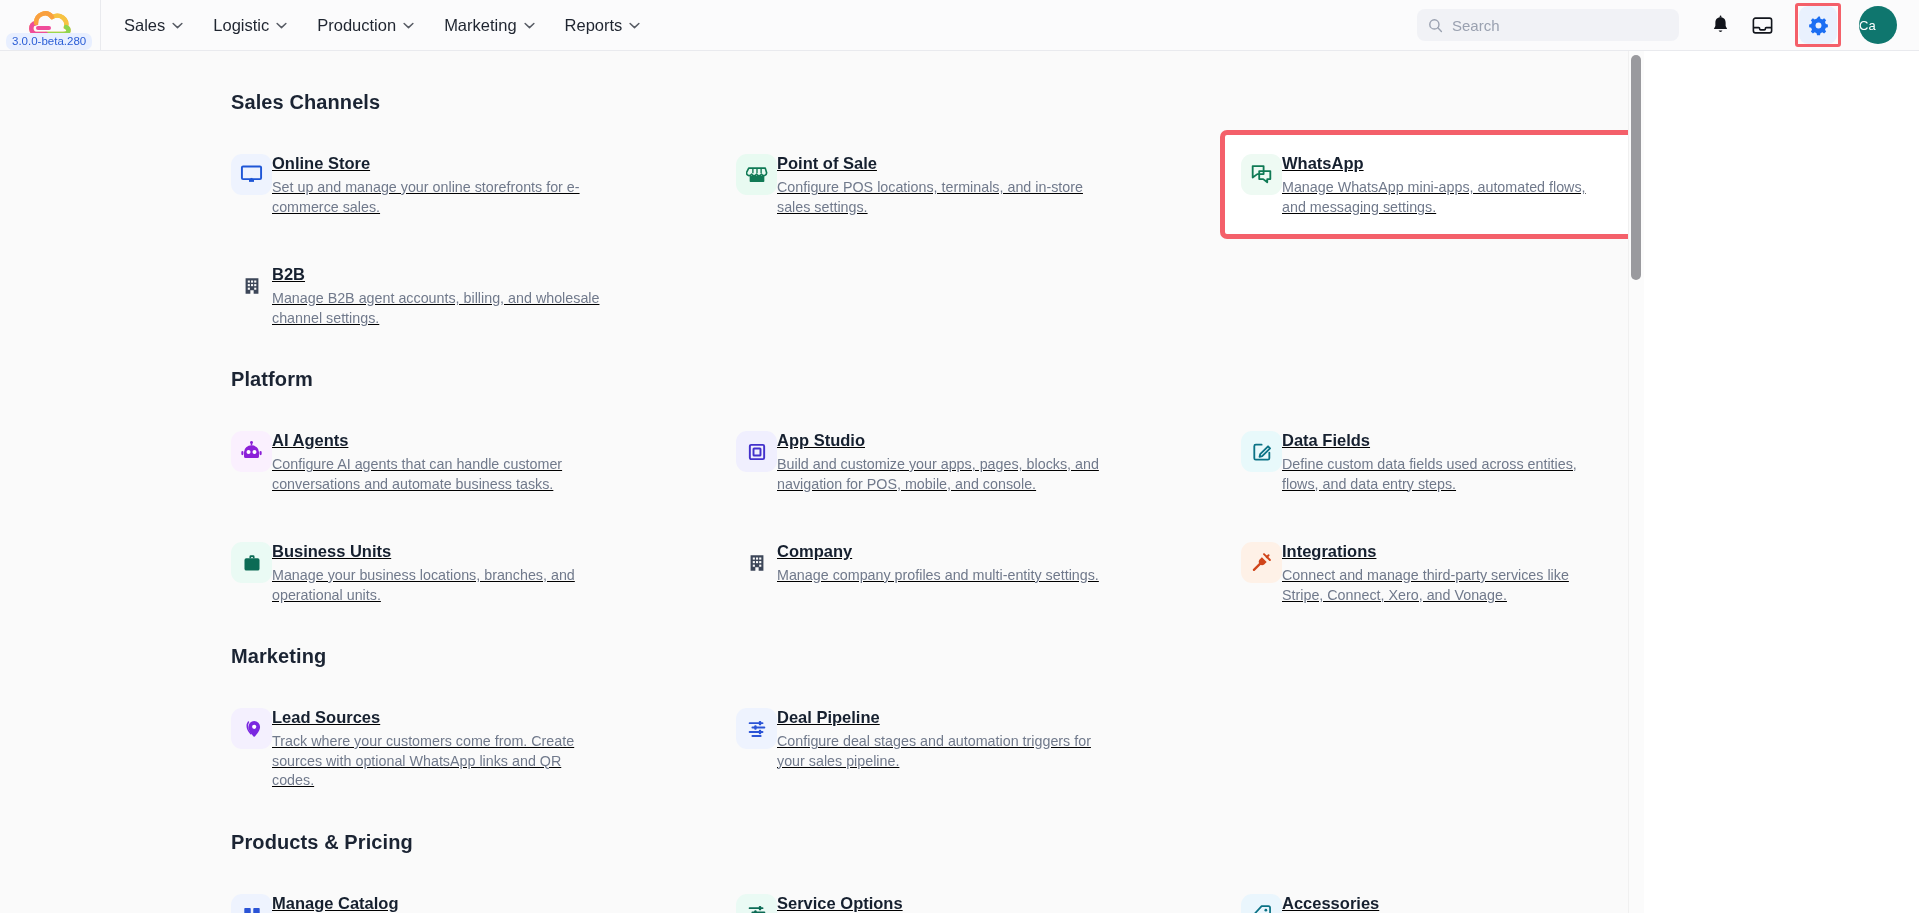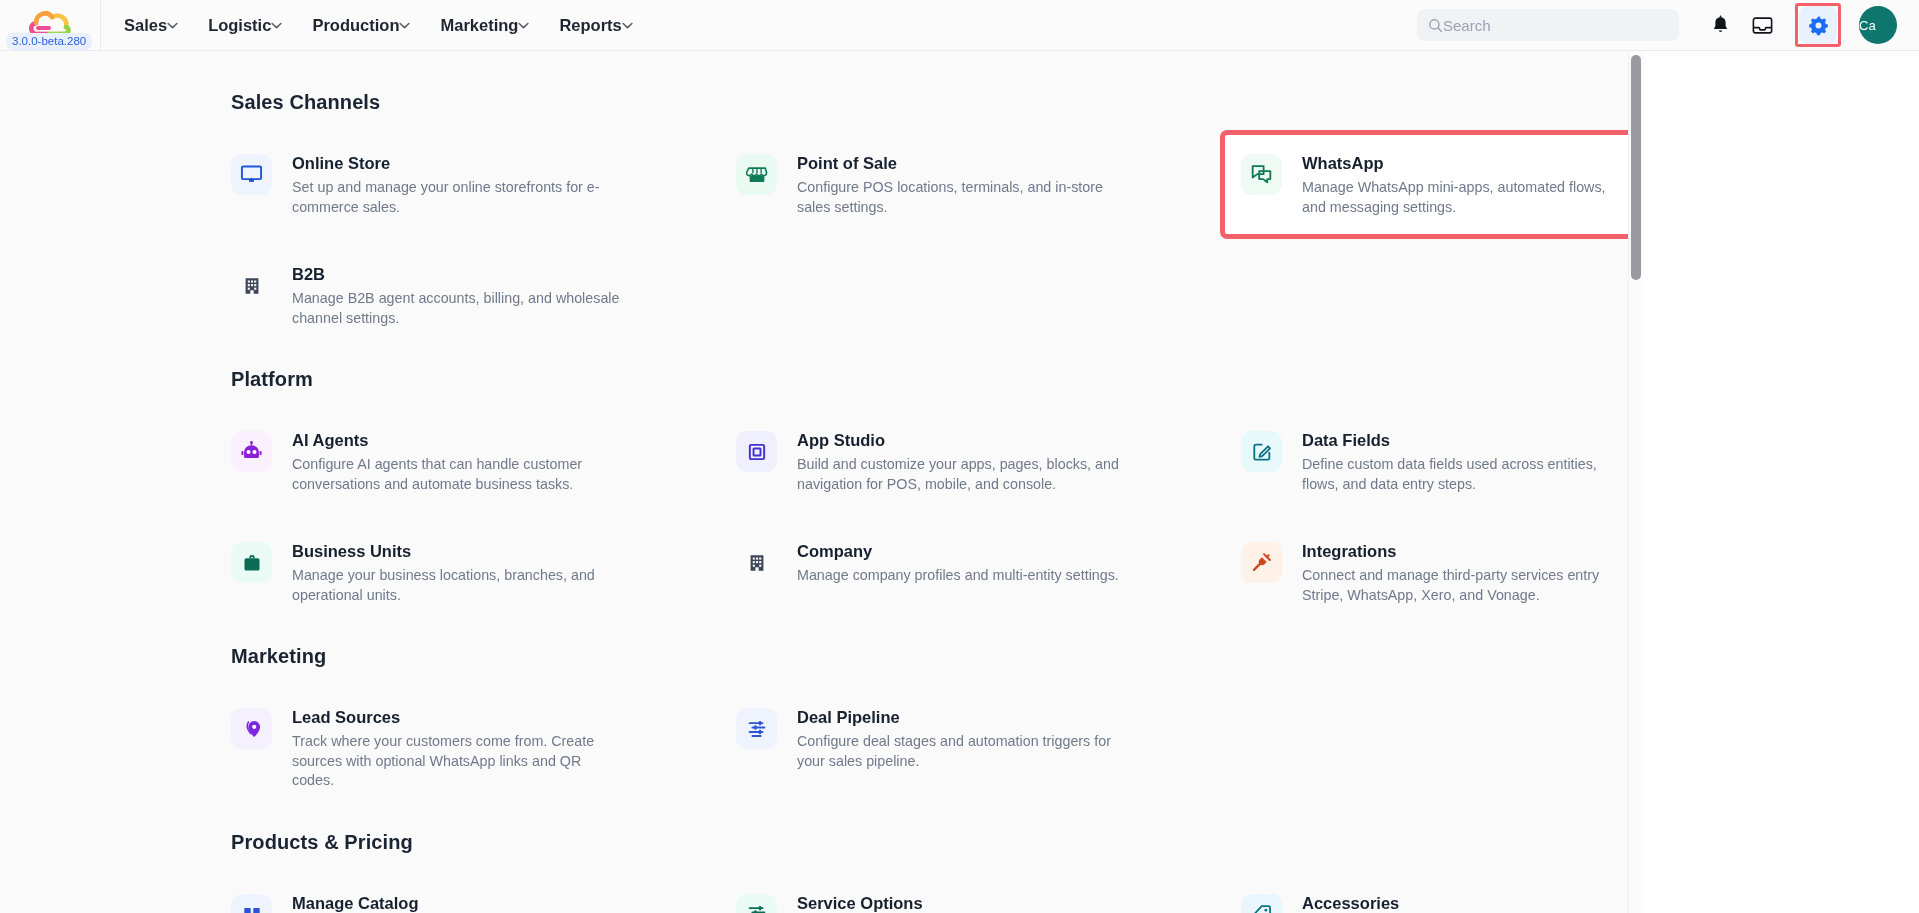--- a/index.html
+++ b/index.html
@@ -45,44 +45,45 @@
     padding: 1px 6px;
     border-radius: 7px;
     white-space: nowrap;
     font-family: "Liberation Sans", sans-serif;
   }
 
   .nav-items { display: flex; align-items: center; margin-left: 8px; }
   .nav-item {
     display: flex;
     align-items: center;
+    gap: 7px;
     padding: 7px 15px;
     font-size: 16.5px;
     color: #1f2530;
     cursor: pointer;
     border-radius: 6px;
     white-space: nowrap;
-    font-weight: bold;
   }
   .chev { width: 11px; height: 7px; display: block; opacity: .75; }
 
   .nav-right {
     margin-left: auto;
     display: flex;
     align-items: center;
     gap: 4px;
     padding-right: 22px;
   }
   .searchbox {
     width: 262px;
     height: 32px;
     background: #f1f2f6;
     border-radius: 8px;
     display: flex;
     align-items: center;
+    gap: 9px;
     padding: 0 11px;
     margin-right: 18px;
   }
   .searchbox input {
     border: 0;
     outline: 0;
     background: transparent;
     font-size: 15px;
     color: #4a5160;
     width: 100%;
@@ -141,24 +142,25 @@
     letter-spacing: .1px;
   }
   .grid {
     display: grid;
     grid-template-columns: 505px 505px 505px;
     row-gap: 30px;
   }
   .card {
     position: relative;
     display: flex;
-    gap: 20px;
+    gap: 0;
     padding: 8px 30px 8px 0;
     cursor: pointer;
     align-items: flex-start;
+    text-decoration: underline;
   }
   .card-icon {
     width: 41px; height: 41px;
     border-radius: 11px;
     flex: 0 0 41px;
     display: flex; align-items: center; justify-content: center;
     margin-top: 2px;
   }
   .card-icon.plain { background: transparent !important; }
   .card-text { padding-top: 1px; }
@@ -478,21 +480,21 @@
               <g stroke="#d0451b" stroke-width="2" stroke-linecap="round">
                 <path d="M14.6 3.2 l2.6 2.6 M19.4 4.4 l-2 2.1 M20.8 9.4 l-2.6 -2.6"></path>
               </g>
               <path d="M12.4 6.6 l5 5 -2.6 2.6 a3.6 3.6 0 0 1 -5 -5 Z" fill="#d0451b"></path>
               <path d="M10.4 13.4 l-6.3 6.3" stroke="#d0451b" stroke-width="2.4" stroke-linecap="round"></path>
               <path d="M13.6 10.2 l-3.2 3.2" stroke="#d0451b" stroke-width="2.4"></path>
             </svg>
           </span>
           <div class="card-text">
             <div class="card-title">Integrations</div>
-            <div class="card-desc">Connect and manage third-party services entry Stripe, WhatsApp, Xero, and Vonage.</div>
+            <div class="card-desc">Connect and manage third-party services like Stripe, Connect, Xero, and Vonage.</div>
           </div>
         </div>
 
       </div>
     </div>
 
     <div class="section" style="margin-top:32px">
       <div class="section-title">Marketing</div>
       <div class="grid">
 

